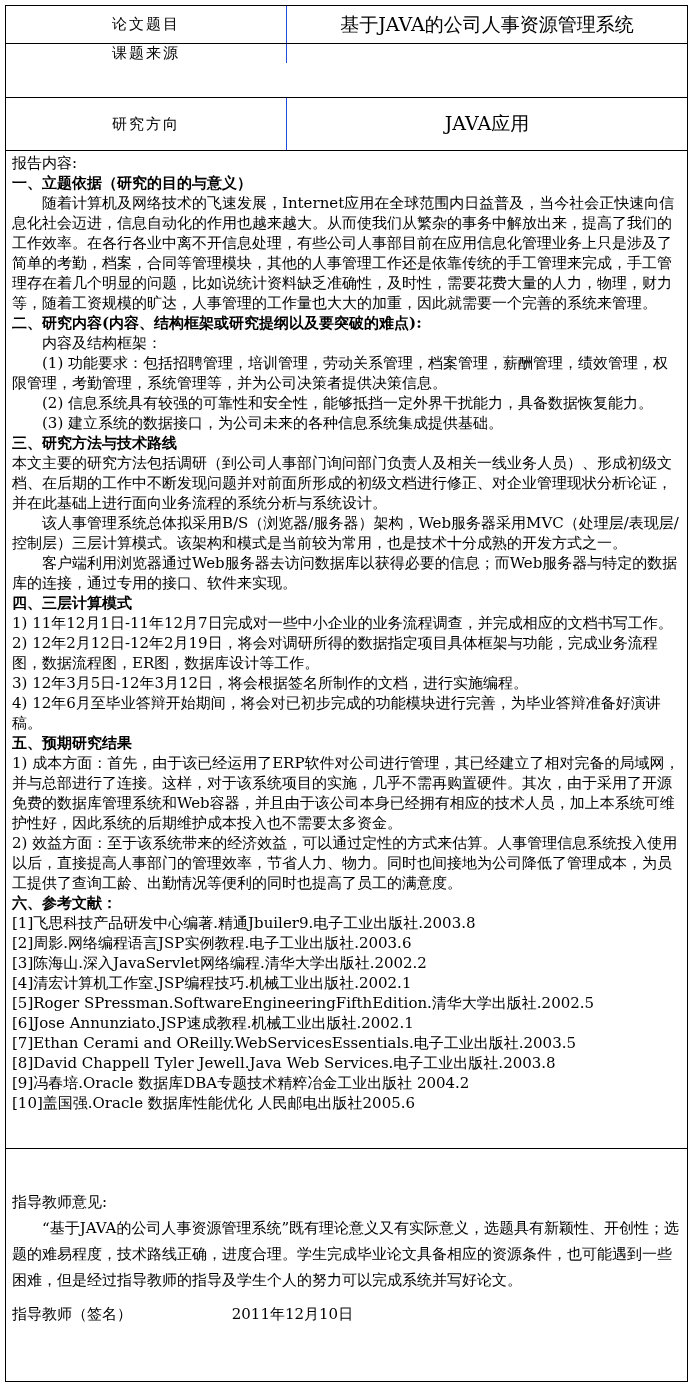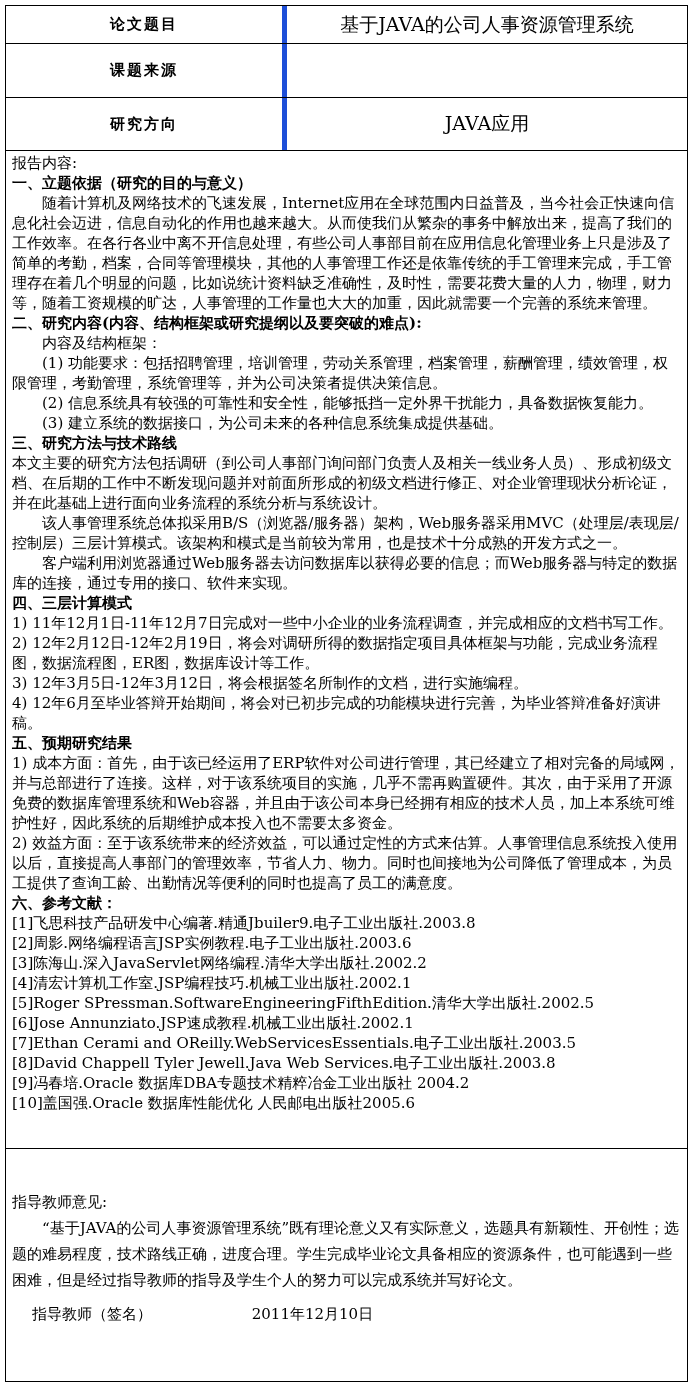--- a/index.html
+++ b/index.html
@@ -20,28 +20,28 @@
     flex-direction: column;
     background: #fff;
   }
   
   .toprow {
     display: flex;
     border-bottom: 1px solid #000;
     box-sizing: border-box;
   }
   .toprow.r1 { height: 38px; }
-  .toprow.r2 { height: 54px; }
+  .toprow.r2 { height: 54px; flex-direction: column; }
   .toprow.r3 { height: 53px; }
   .cell-label {
     width: 281px;
-    border-right: 5px solid #1d4ed8;
+    border-right: 1px solid #1d4ed8;
     box-sizing: border-box;
     display: flex; align-items: center; justify-content: center;
-    font-weight: bold;
+    font-weight: normal;
     font-size: 15px;
     letter-spacing: 2px;
   }
   .cell-value {
     flex: 1;
     display: flex; align-items: center; justify-content: center;
     font-size: 19px;
   }
   
   .report {
@@ -60,21 +60,21 @@
   .advisor {
     flex: 1;
     box-sizing: border-box;
     padding: 40px 6px 0 6px;
     font-size: 15px;
     line-height: 26px;
     overflow: hidden;
   }
   .advisor-title { margin: 0; }
   .advisor-comment { margin: 0; text-indent: 2em; }
-  .sig-row { margin-top: 8px; margin-left: 20px; }
+  .sig-row { margin-top: 8px; }
   .sig-date { margin-left: 95px; }
 </style>
 </head>
 <body>
 
 <div class="sheet">
 
   <div id="header-table">
       <div class="toprow r1">
         <div class="cell-label">论文题目</div>

